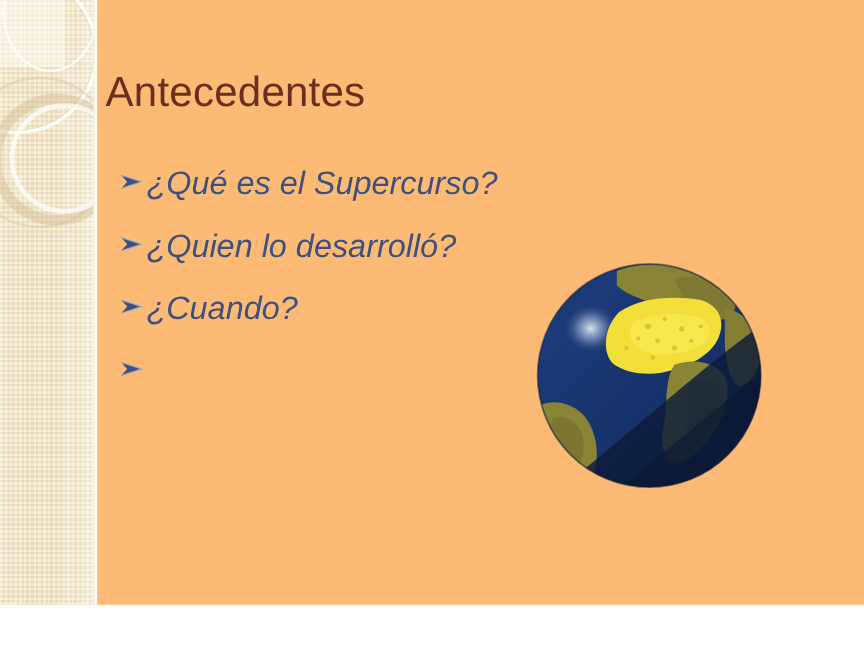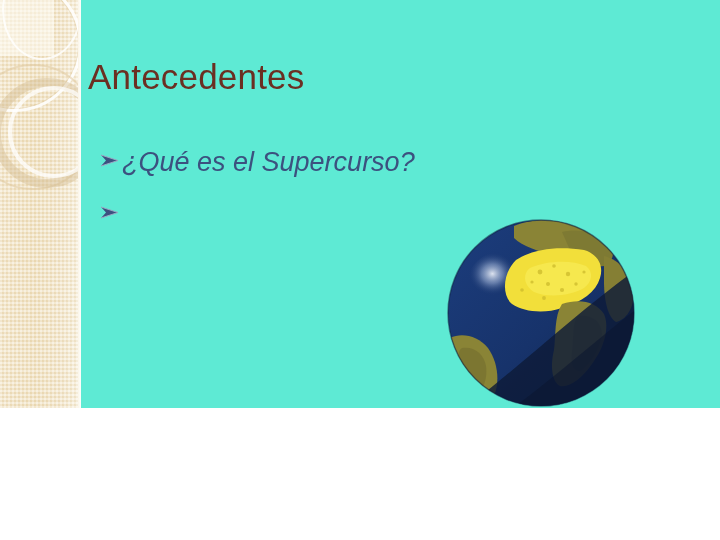--- a/index.html
+++ b/index.html
@@ -10,22 +10,22 @@
     width: 720px;
     height: 540px;
     background: #ffffff;
     font-family: "Liberation Sans", sans-serif;
     overflow: hidden;
   }
 
   #slide {
     position: relative;
     width: 720px;
-    height: 408px;
-    background: #5eead4;
+    height: 504px;
+    background: #fdba74;
     overflow: hidden;
   }
 
   
   #sidebar {
     position: absolute;
     left: 0;
     top: 0;
     width: 78px;
     height: 540px;
@@ -117,21 +117,21 @@
 
   
   #bullets {
     position: absolute;
     left: 100px;
     top: 124px;
     width: 420px;
   }
   .bullet-row {
     display: flex;
-    align-items: flex-end;
+    align-items: center;
     height: 52px;
   }
   .bullet-icon {
     flex: 0 0 auto;
     width: 22px;
     height: 34px;
     position: relative;
     top: 9px;
   }
   .bullet-icon svg { display: block; }
@@ -178,21 +178,39 @@
     <div class="bullet-row">
       <span class="bullet-icon">
         <svg width="22" height="20" viewBox="0 0 22 20">
           <path d="M1 4 L18 9.5 L1 15 L6 9.5 Z" fill="#3c517f"></path>
           <path d="M1 4 L18 9.5 L1 15" fill="none" stroke="#9aa8c4" stroke-width="1"></path>
         </svg>
       </span>
       <span class="bullet-text">¿Qué es el Supercurso?</span>
     </div>
 
-
+    <div class="bullet-row">
+      <span class="bullet-icon">
+        <svg width="22" height="20" viewBox="0 0 22 20">
+          <path d="M1 4 L18 9.5 L1 15 L6 9.5 Z" fill="#3c517f"></path>
+          <path d="M1 4 L18 9.5 L1 15" fill="none" stroke="#9aa8c4" stroke-width="1"></path>
+        </svg>
+      </span>
+      <span class="bullet-text">¿Quien lo desarrolló?</span>
+    </div>
+
+    <div class="bullet-row">
+      <span class="bullet-icon">
+        <svg width="22" height="20" viewBox="0 0 22 20">
+          <path d="M1 4 L18 9.5 L1 15 L6 9.5 Z" fill="#3c517f"></path>
+          <path d="M1 4 L18 9.5 L1 15" fill="none" stroke="#9aa8c4" stroke-width="1"></path>
+        </svg>
+      </span>
+      <span class="bullet-text">¿Cuando?</span>
+    </div>
 
     <div class="bullet-row">
       <span class="bullet-icon">
         <svg width="22" height="20" viewBox="0 0 22 20">
           <path d="M1 4 L18 9.5 L1 15 L6 9.5 Z" fill="#3c517f"></path>
           <path d="M1 4 L18 9.5 L1 15" fill="none" stroke="#9aa8c4" stroke-width="1"></path>
         </svg>
       </span>
     </div>
 

